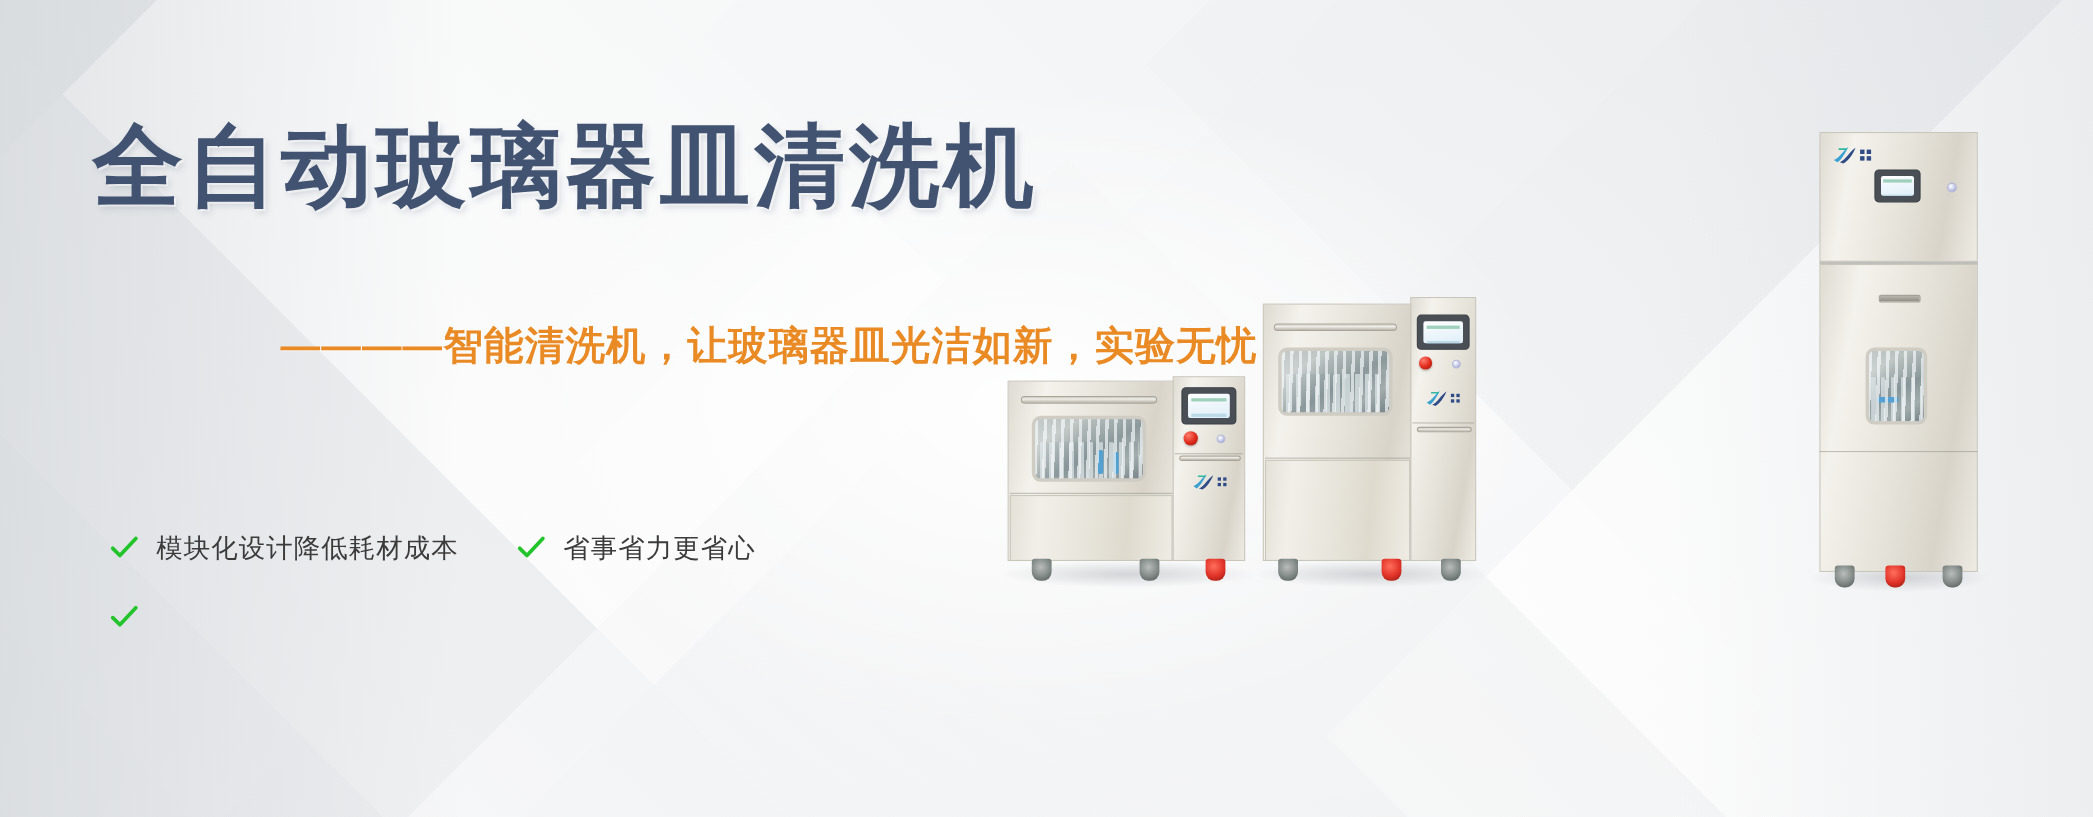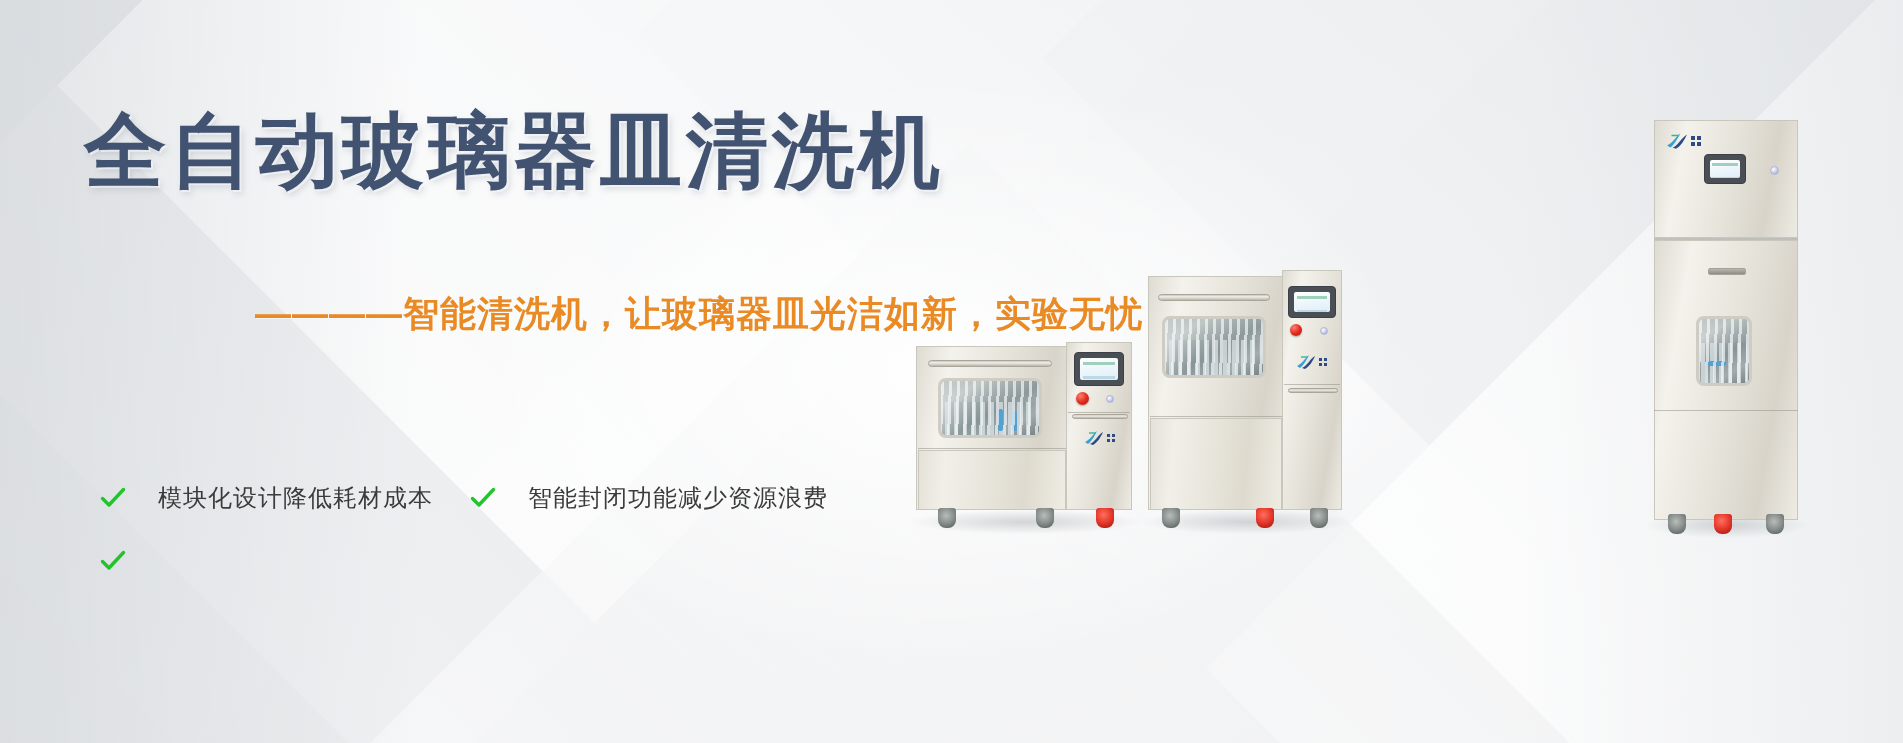--- a/index.html
+++ b/index.html
@@ -97,21 +97,21 @@
   }
 
   .features{
     position:absolute; left:100px; top:466px;
     display:grid;
     grid-template-columns:370px auto;
     grid-auto-rows:63px;
     align-items:center;
   }
   .feature{
-    display:flex; align-items:center; gap:32px;
+    display:flex; align-items:center; gap:16px;
     white-space:nowrap;
     font-family:Liberation Serif, serif;
   }
   .check{
     display:inline-block;
     width:26px; height:26px;
     flex:0 0 26px;
     position:relative;
   }
   .check svg{ display:block; width:26px; height:26px; }
@@ -261,29 +261,29 @@
 
       <div class="feature">
         <span class="check">
           <svg viewBox="0 0 26 26" aria-hidden="true">
             <path d="M2.5 13.5 L9 20 L23.5 4.5" fill="none" stroke="#22c32b" stroke-width="3.4" stroke-linecap="round" stroke-linejoin="round"></path>
           </svg>
         </span>
         <span class="feature-text">模块化设计降低耗材成本</span>
       </div>
 
-
       <div class="feature">
         <span class="check">
           <svg viewBox="0 0 26 26" aria-hidden="true">
             <path d="M2.5 13.5 L9 20 L23.5 4.5" fill="none" stroke="#22c32b" stroke-width="3.4" stroke-linecap="round" stroke-linejoin="round"></path>
           </svg>
         </span>
-        <span class="feature-text">智能封闭功能减少资源浪费</span>
-      </div>
+        <span class="feature-text">省事省力更省心</span>
+      </div>
+
 
       <div class="feature">
         <span class="check">
           <svg viewBox="0 0 26 26" aria-hidden="true">
             <path d="M2.5 13.5 L9 20 L23.5 4.5" fill="none" stroke="#22c32b" stroke-width="3.4" stroke-linecap="round" stroke-linejoin="round"></path>
           </svg>
         </span>
       </div>
 
     </div>

